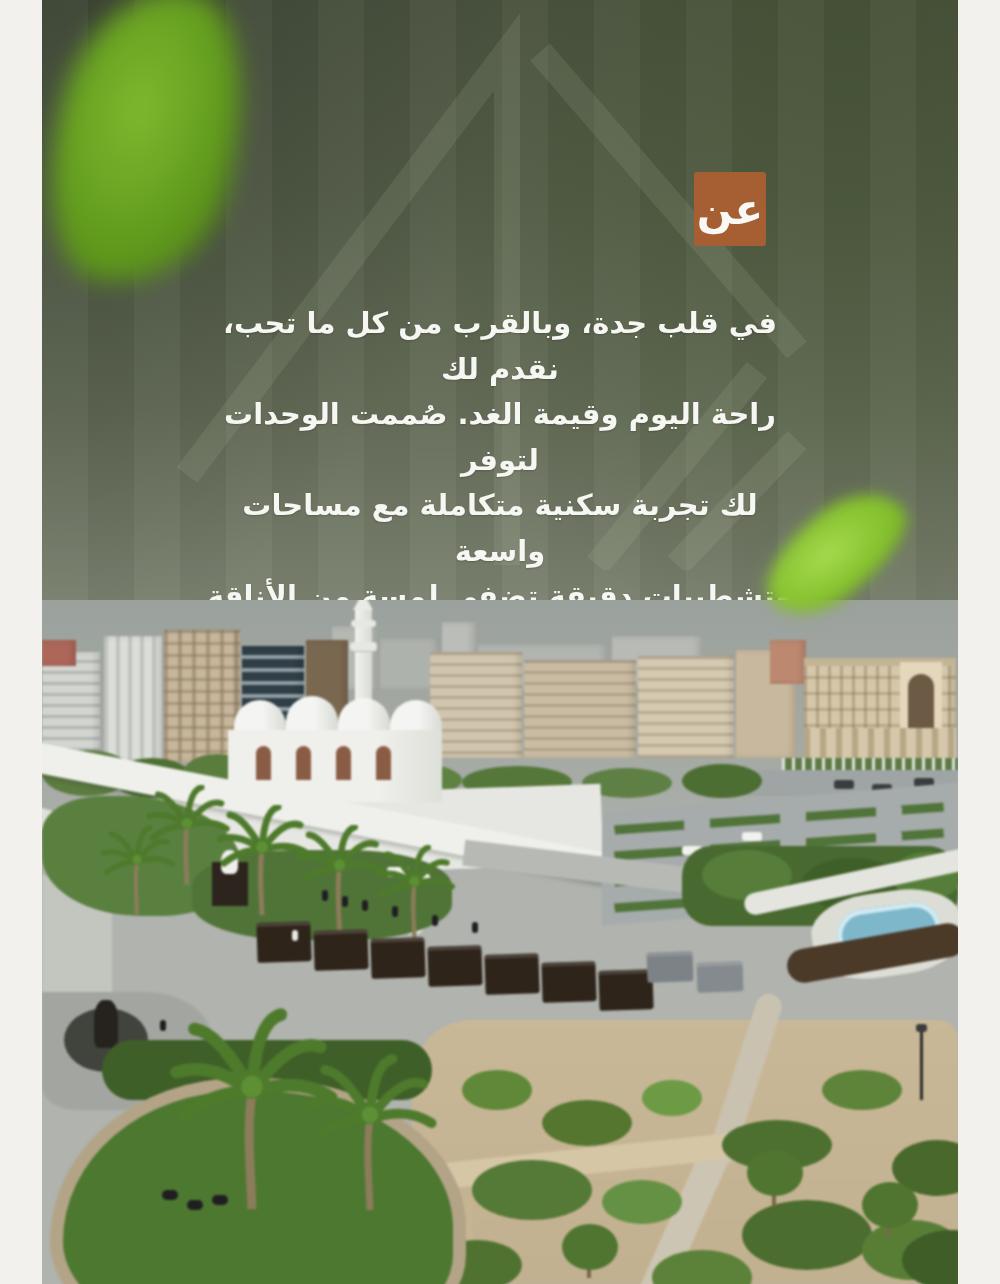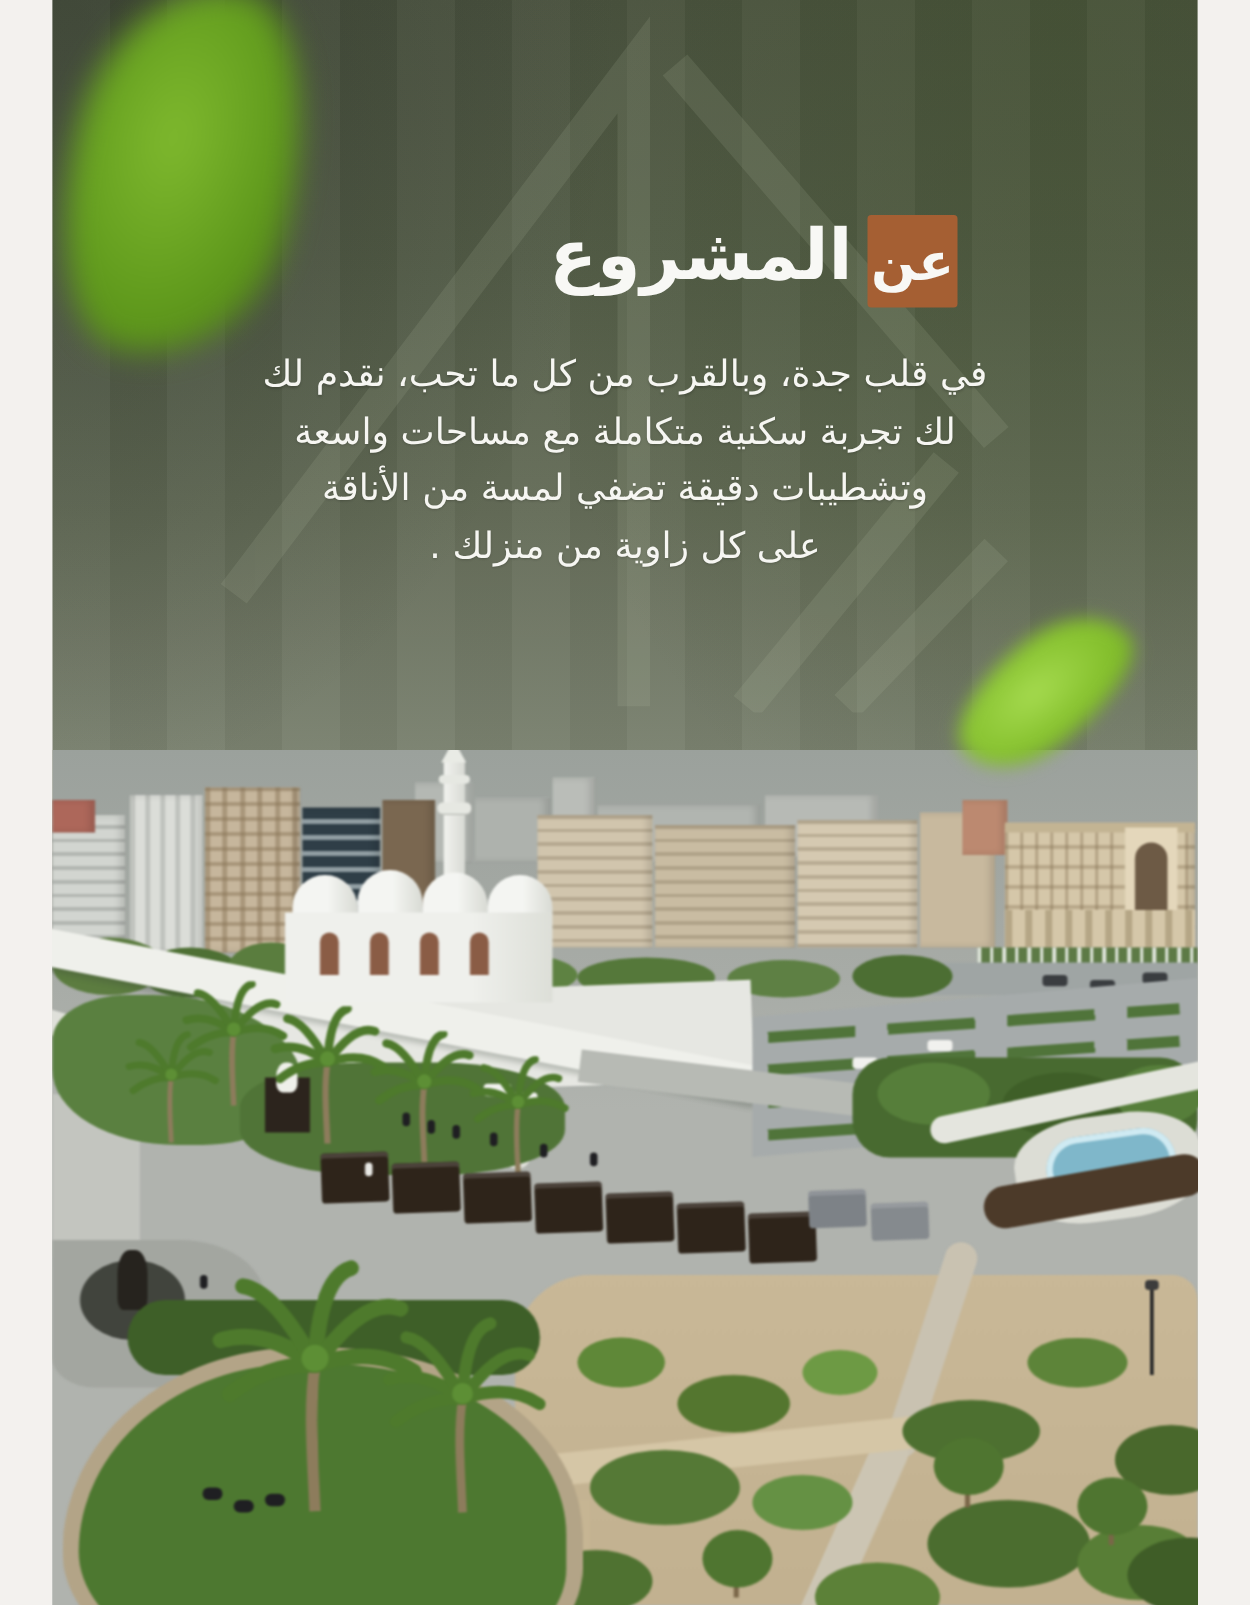--- a/index.html
+++ b/index.html
@@ -15,22 +15,22 @@
   .logo-mark{position:absolute;left:50px;top:10px;width:720px;height:560px;opacity:.55;}
   .leaf{position:absolute;border-radius:58% 42% 60% 40%/45% 60% 40% 55%;}
   .leaf-top-left{left:14px;top:-14px;width:182px;height:302px;transform:rotate(14deg);filter:blur(12px);
       background:radial-gradient(ellipse at 42% 42%, #7fb92e 0%, #619b1d 55%, #4c7d14 100%);}
   .leaf-right{left:714px;top:512px;width:160px;height:82px;transform:rotate(-38deg);filter:blur(7px);
       background:radial-gradient(ellipse at 45% 45%, #a6db50 0%, #86c12e 55%, #6aa41e 100%);}
   .title-row{position:absolute;top:172px;right:192px;display:flex;direction:rtl;align-items:center;gap:12px;color:#f8f8f5;}
   .title-badge{width:72px;height:74px;background:var(--accent-orange,#a55f33);display:flex;align-items:center;
       justify-content:center;font-size:42px;font-weight:bold;border-radius:3px;}
   .title-text{font-size:56px;font-weight:bold;line-height:1;padding-bottom:8px;}
-  .about{position:absolute;top:277px;right:158px;width:600px;direction:rtl;text-align:center;color:#f6f6f2;
-      font-size:29px;font-weight:normal;line-height:45.5px;text-shadow:0 1px 2px rgba(0,0,0,.18);}
+  .about{position:absolute;top:301px;right:158px;width:600px;direction:rtl;text-align:center;color:#f6f6f2;
+      font-size:29px;font-weight:bold;line-height:45.5px;text-shadow:0 1px 2px rgba(0,0,0,.18);}
   .watermark{position:absolute;left:16px;top:514px;color:rgba(255,255,255,.93);z-index:8;}
   .wm-ar{font-size:72px;font-weight:bold;line-height:1.1;direction:rtl;}
   .wm-domain{font-family:"Liberation Serif","DejaVu Serif",serif;font-weight:bold;font-size:27px;text-align:right;
       margin-top:-12px;letter-spacing:1px;}
   
   .photo{position:absolute;left:0;top:600px;width:916px;height:684px;overflow:hidden;
       background:linear-gradient(#9ba19c,#a7aba6 26%,#b0b3ae 42%);}
   .scene{position:absolute;inset:0;filter:blur(.8px);}
   .scene div{position:absolute;}
   .sh{border-radius:50%;}
@@ -56,25 +56,25 @@
         <path d="M585 555 L705 430"></path>
       </g>
     </svg>
 
     <div class="leaf leaf-top-left"></div>
 
     <div class="title-row" dir="rtl">
       <span class="title-badge">
           <span>عن</span>
         </span>
-      <span class="title-text">المشروع</span>
     </div>
 
     <div class="about" dir="rtl">
       <div>في قلب جدة، وبالقرب من كل ما تحب،  نقدم لك</div>
+      <div>راحة اليوم وقيمة الغد. صُممت الوحدات لتوفر</div>
       <div>لك تجربة سكنية متكاملة مع مساحات واسعة</div>
       <div>وتشطيبات دقيقة تضفي لمسة من الأناقة</div>
       <div>على كل زاوية من منزلك .</div>
     </div>
 
     <div class="watermark">
     </div>
 
     <div class="photo">
       <svg width="0" height="0" style="position:absolute">

